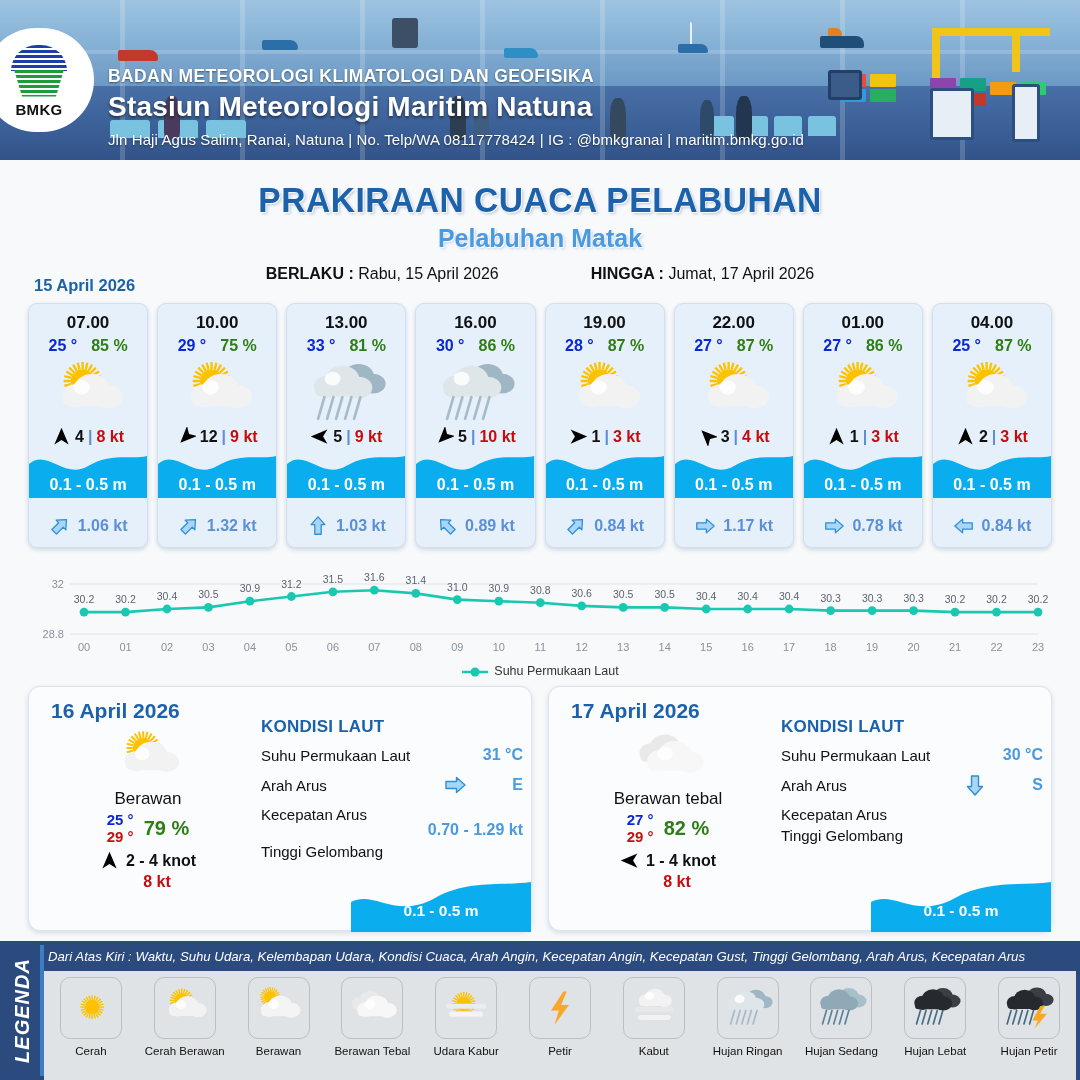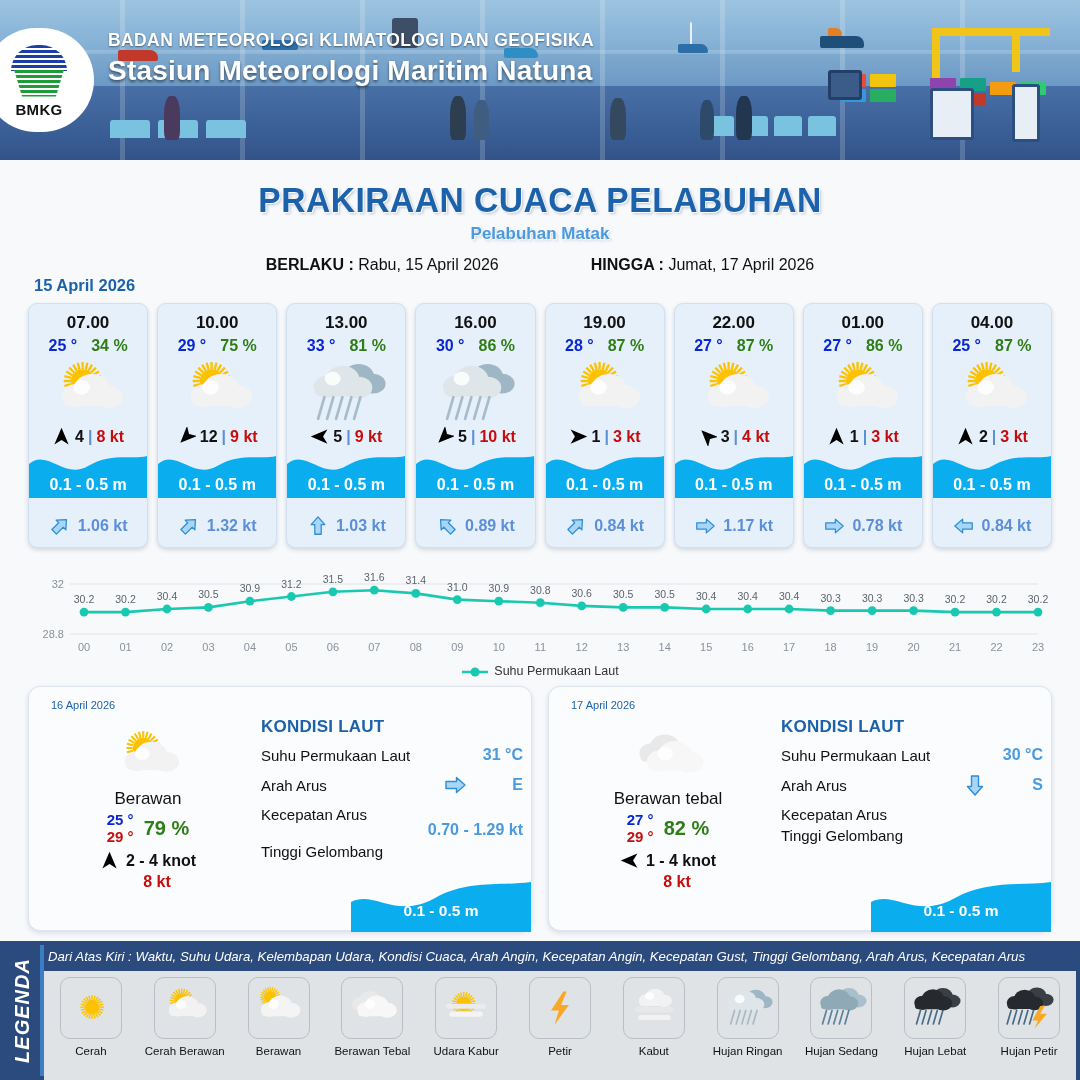--- a/index.html
+++ b/index.html
@@ -42,32 +42,32 @@
     border-radius:28px 28px 0 0; background:
       repeating-linear-gradient(180deg,#1b3fa8 0 3px, #ffffff 3px 5px); overflow:hidden;}
   .lg-green { position:absolute; left:3px; top:27px; width:50px; height:27px;
     clip-path: polygon(0 0,100% 0,84% 100%,16% 100%);
     background: repeating-linear-gradient(180deg,#1e9c3a 0 3px, #ffffff 3px 5px); }
   .lg-text { font-size:15px; font-weight:bold; color:#111; letter-spacing:.3px; margin-top:2px;
     font-family:"Liberation Sans",sans-serif; }
 
   .hdr-texts { position:absolute; left:108px; top:30px; z-index:5; }
   .hdr-l1 { font-size:17.5px; font-weight:bold; color:#fff; letter-spacing:.4px;
-    text-shadow:0 1px 2px rgba(0,0,0,.45); }
+    text-shadow:0 1px 2px rgba(0,0,0,.45);margin-top:36px; }
   .hdr-l2 { font-size:28px; font-weight:bold; color:#fff; margin-top:4px; letter-spacing:.2px;
     text-shadow:0 2px 3px rgba(0,0,0,.5); }
   .hdr-l3 { font-size:15px; color:#fff; margin-top:8px; letter-spacing:.1px;
     text-shadow:0 1px 2px rgba(0,0,0,.45); }
 
   
   .title-wrap { text-align:center; margin-top:20px; }
   .title-main { font-size:35px; font-weight:bold; color:#1c62ab; letter-spacing:.5px;
     text-shadow:1px 1px 0 rgba(255,255,255,.9), 2px 2px 3px rgba(120,140,170,.45);
     transform: scaleX(.96); }
-  .title-sub { font-size:17px; font-weight:bold; color:#4a9ae0; margin-top:4px;
+  .title-sub { font-size:25px; font-weight:bold; color:#4a9ae0; margin-top:4px;
     text-shadow:1px 1px 0 rgba(255,255,255,.9), 2px 2px 3px rgba(120,140,170,.35); }
   .period-row { display:flex; justify-content:center; gap:92px; margin-top:12px; font-size:16px; color:#111; }
   .period-row b { font-weight:bold; }
   .datehead { position:absolute; left:34px; top:276px; font-size:16.5px; font-weight:bold; color:#1c62ab; }
 
   
   .cards { position:absolute; left:28px; top:303px; width:1024px; height:245px;
     display:flex; gap:9px; }
   .card { width:auto; flex:1; background:#e6f0fa; border:1px solid #d2dfee;
     border-radius:9px; position:relative; overflow:hidden;
@@ -95,21 +95,21 @@
   .chart svg { display:block; }
   .chart-legend { position:absolute; left:0; top:664px; width:1080px; text-align:center;
     font-size:12.5px; color:#333; }
   .legdot { display:inline-block; vertical-align:middle; margin-right:5px; }
 
   
   .daypanels { position:absolute; left:28px; top:686px; width:1024px; height:245px;
     display:flex; gap:16px; }
   .daypanel { flex:1; background:#fbfcfd; border:1px solid #dde4ec; border-radius:12px;
     position:relative; box-shadow:0 2px 5px rgba(90,110,140,.2); }
-  .dp-date { position:absolute; left:22px; top:12px; font-size:11px; font-weight:normal; color:#1c62ab; }
+  .dp-date { position:absolute; left:22px; top:12px; font-size:21px; font-weight:bold; color:#1c62ab; }
   .dp-left { position:absolute; left:14px; top:40px; width:210px; text-align:center; }
   .dp-icon { height:58px; display:flex; align-items:center; justify-content:center; }
   .dp-cond { font-size:17px; color:#111; margin-top:4px; }
   .dp-tt { display:flex; align-items:center; justify-content:center; gap:10px; margin-top:2px; }
   .dp-tcol { text-align:left; }
   .dp-tmin { font-size:15px; font-weight:bold; color:#0a27d4; }
   .dp-tmax { font-size:15px; font-weight:bold; color:#c60d0d; }
   .dp-hum { font-size:20px; font-weight:bold; color:#2e7d16; }
   .dp-wind { display:flex; align-items:center; justify-content:center; gap:7px; margin-top:6px;
     font-size:16px; font-weight:bold; color:#111; }
@@ -206,20 +206,21 @@
     <div class="logo-mark">
       <div class="lg-blue"></div>
       <div class="lg-green"></div>
     </div>
     <div class="lg-text">BMKG</div>
   </div>
 
   <div class="hdr-texts">
     <div class="hdr-l1">BADAN METEOROLOGI KLIMATOLOGI DAN GEOFISIKA</div>
     <div class="hdr-l2">Stasiun Meteorologi Maritim Natuna</div>
+    <div class="hdr-l3">Jln Haji Agus Salim, Ranai, Natuna  | No. Telp/WA 08117778424 | IG : @bmkgranai | maritim.bmkg.go.id</div>
   </div>
 </div>
 
 <div class="title-wrap">
   <div class="title-main">PRAKIRAAN CUACA PELABUHAN</div>
   <div class="title-sub">Pelabuhan Matak</div>
   <div class="period-row">
     <div>
       <b>BERLAKU :</b>
       <span>Rabu, 15 April 2026</span>
@@ -230,21 +231,21 @@
     </div>
   </div>
 </div>
 <div class="datehead">15 April 2026</div>
 
 <div class="cards" id="cards">
     <div class="card">
       <div class="c-time">07.00</div>
       <div class="c-th">
         <span class="c-temp">25 °</span>
-        <span class="c-hum">34 %</span>
+        <span class="c-hum">85 %</span>
       </div>
       <div class="c-icon">
         <svg width="92" height="72" viewBox="0 0 100 80">
           <g transform="translate(6,4)">
             <g>
               <circle cx="38" cy="26" r="13" fill="#fcc200"></circle>
               <line x1="51.0" y1="26.0" x2="59.0" y2="26.0" stroke="#fcc200" stroke-width="2.6"></line>
               <line x1="50.6" y1="29.4" x2="58.3" y2="31.4" stroke="#fcc200" stroke-width="2.6"></line>
               <line x1="49.3" y1="32.5" x2="56.2" y2="36.5" stroke="#fcc200" stroke-width="2.6"></line>
               <line x1="47.2" y1="35.2" x2="52.8" y2="40.8" stroke="#fcc200" stroke-width="2.6"></line>

